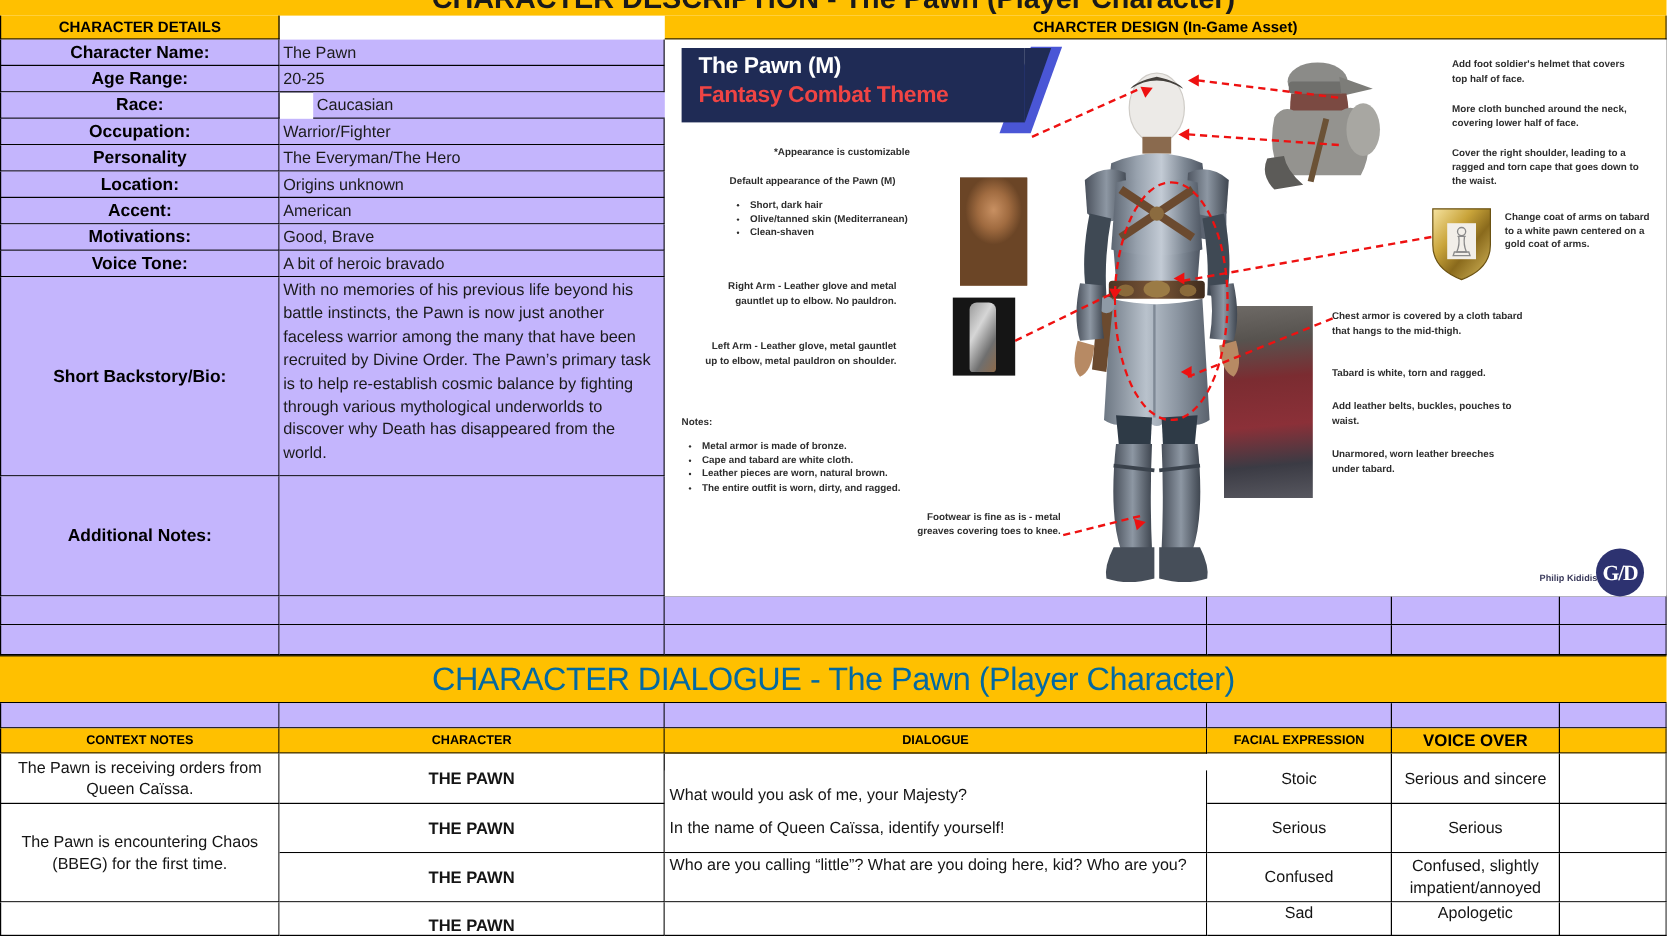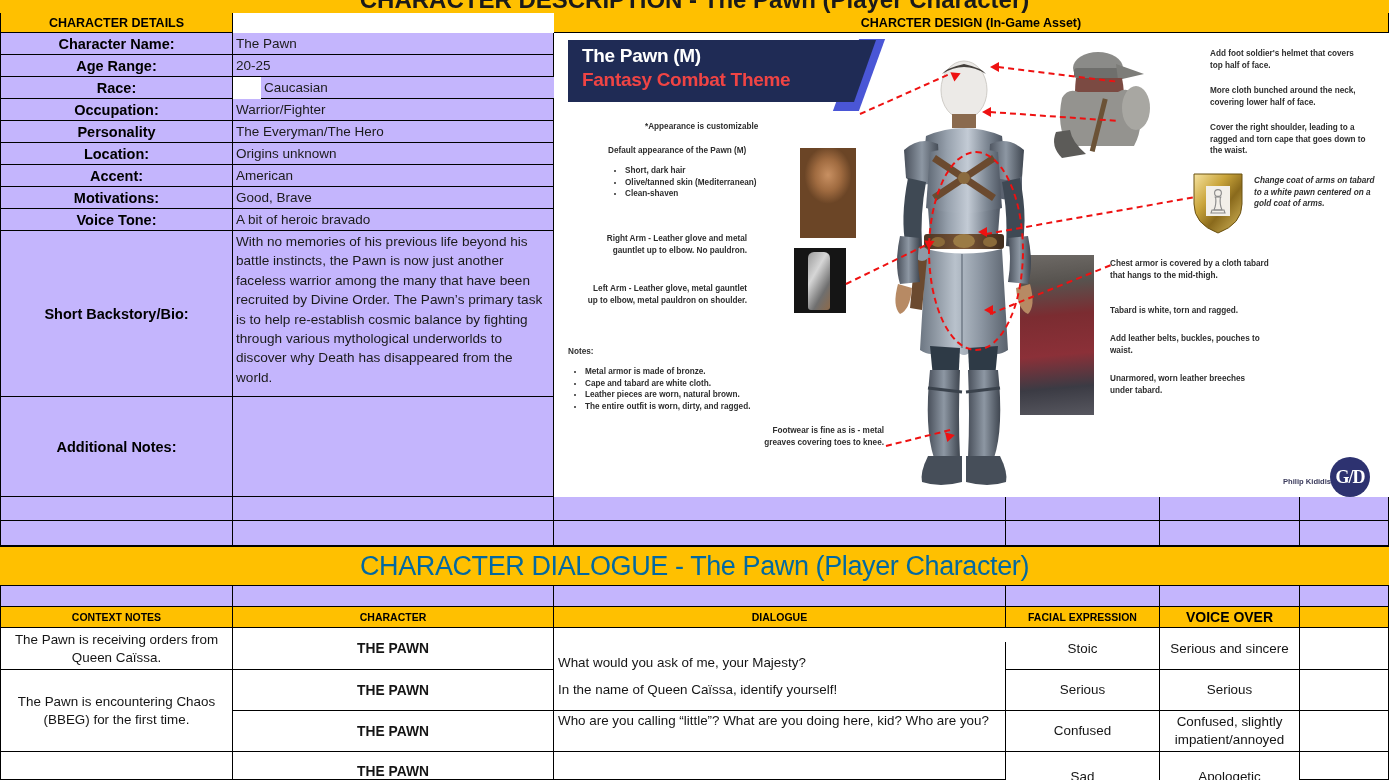--- a/index.html
+++ b/index.html
@@ -271,21 +271,21 @@
     line-height: 18px;
     display: flex;
     align-items: center;
   }
   .dc-mid {
     text-align: center;
     line-height: 18px;
     display: flex;
     align-items: center;
     justify-content: center;
-    padding: 16px 2px;
+    padding: 0 2px;
   }
 </style>
 </head>
 <body>
 
 <div id="sheet">
 
   <div class="abs" id="top-banner">
     <div id="top-banner-text">CHARACTER DESCRIPTION - The Pawn (Player Character)</div>
   </div>
@@ -411,21 +411,21 @@
         <circle cx="28" cy="23" r="3.4"></circle>
         <path d="M24.6 27 H31.4"></path>
         <path d="M25.6 27 Q26.6 34 24 40 H32 Q29.4 34 30.4 27"></path>
         <path d="M22 40 H34 L35 43 H21 Z"></path>
       </g>
     </svg>
 
     <div class="note l" style="left:656px;top:15px;width:158px;">Add foot soldier's helmet that covers top half of face.</div>
     <div class="note l" style="left:656px;top:52px;width:158px;">More cloth bunched around the neck, covering lower half of face.</div>
     <div class="note l" style="left:656px;top:89px;width:158px;">Cover the right shoulder, leading to a ragged and torn cape that goes down to the waist.</div>
-    <div class="note l" style="left:700px;top:142px;width:130px;font-style:italic;">Change coat of arms on tabard to a white pawn centered on a gold coat of arms.</div>
+    <div class="note l" style="left:700px;top:142px;width:130px;">Change coat of arms on tabard to a white pawn centered on a gold coat of arms.</div>
     <div class="note l" style="left:556px;top:225px;width:160px;">Chest armor is covered by a cloth tabard that hangs to the mid-thigh.</div>
     <div class="note l" style="left:556px;top:272px;width:175px;">Tabard is white, torn and ragged.</div>
     <div class="note l" style="left:556px;top:300px;width:160px;">Add leather belts, buckles, pouches to waist.</div>
     <div class="note l" style="left:556px;top:340px;width:160px;">Unarmored, worn leather breeches under tabard.</div>
 
     <svg style="position:absolute;left:310px;top:25px;" width="200" height="435" viewBox="0 0 200 435">
       <defs>
         <linearGradient id="steel" x1="0" y1="0" x2="1" y2="0">
           <stop offset="0%" stop-color="#5d6672"></stop>
           <stop offset="28%" stop-color="#97a1ad"></stop>

